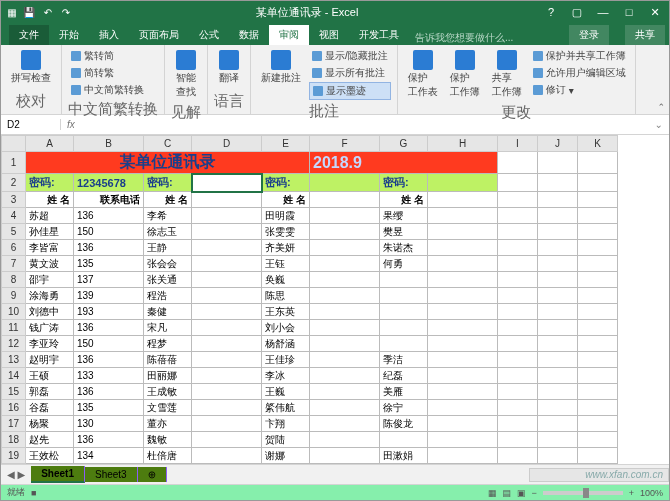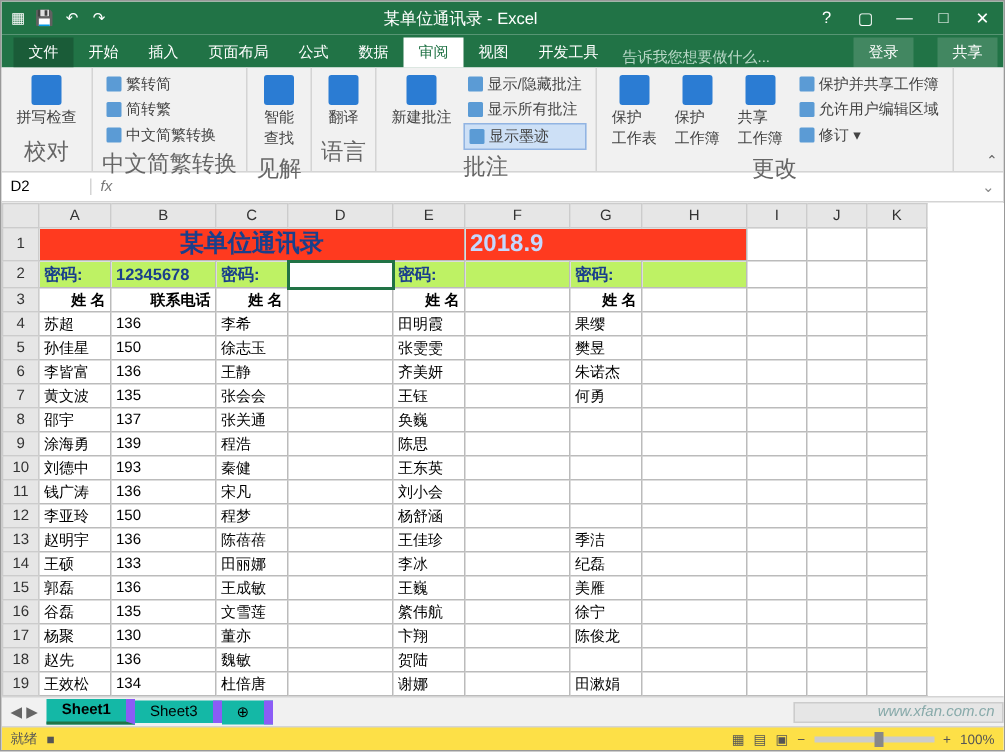--- a/index.html
+++ b/index.html
@@ -36,24 +36,24 @@
 th.rowh,td.rowh{width:24px;background:#e6e6e6;border:1px solid #ccc;text-align:center;font-weight:normal;color:#333}
 th.colh{background:#e6e6e6;border:1px solid #ccc;height:16px;font-weight:normal;color:#333;text-align:center}
 td.cell{border:1px solid #bbb;height:16px;padding:0 3px;white-space:nowrap;overflow:hidden}
 td.title{background:#ff3a1f;color:#1a3f8b;font-weight:bold;text-align:center;font-size:16px;height:22px}
 td.titleR{background:#ff3a1f;color:#c4d8ff;font-weight:bold;text-align:left;font-size:16px}
 td.pwd{background:#bef264;color:#1a3f8b;font-weight:bold;font-size:11px;height:18px}
 td.pwd.sel{outline:2px solid #217346;outline-offset:-1px;background:#fff!important}
 td.hdr{font-weight:bold;text-align:right}
 .sheetbar{position:absolute;bottom:16px;left:0;right:0;height:20px;border-top:1px solid #d4d4d4;background:#f1f1f1;display:flex;align-items:center;font-size:10px}
 .sheetbar .nav{padding:0 6px;color:#666}
-.sheetbar .sheet{padding:2px 10px;border-right:6px solid #8b5cf6;background:#14b8a6}
+.sheetbar .sheet{padding:2px 10px;border-right:1px solid #8b5cf6;background:#4d7c0f}
 .sheetbar .sheet.active{border-bottom:2px solid #217346;font-weight:bold}
 .sheetbar .scroll{margin-left:auto;width:140px;height:14px;background:#e6e6e6;border:1px solid #ccc}
-.status{position:absolute;bottom:0;left:0;right:0;height:16px;background:#fde047;border-top:1px solid #d4d4d4;display:flex;align-items:center;font-size:9px;padding:0 6px;color:#555}
+.status{position:absolute;bottom:0;left:0;right:0;height:16px;background:#86efac;border-top:1px solid #d4d4d4;display:flex;align-items:center;font-size:9px;padding:0 6px;color:#555}
 .status .right{margin-left:auto;display:flex;gap:6px;align-items:center}
 .status .zoom{width:80px;height:4px;background:#ccc;position:relative}
 .status .zoom::after{content:"";position:absolute;left:50%;top:-3px;width:6px;height:10px;background:#888}
 .watermark{position:absolute;right:6px;bottom:20px;font-size:10px;color:#8aa;font-style:italic}
 </style>
 </head>
 <body>
 
 <div class="titlebar">
   <div class="qat">

